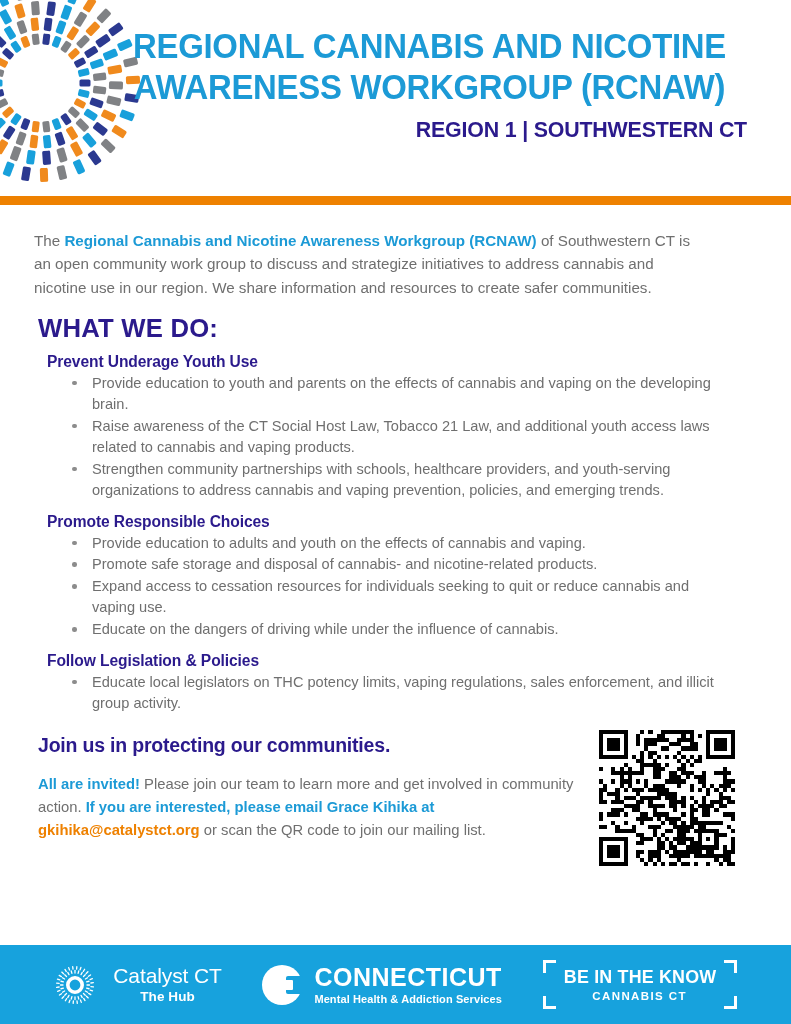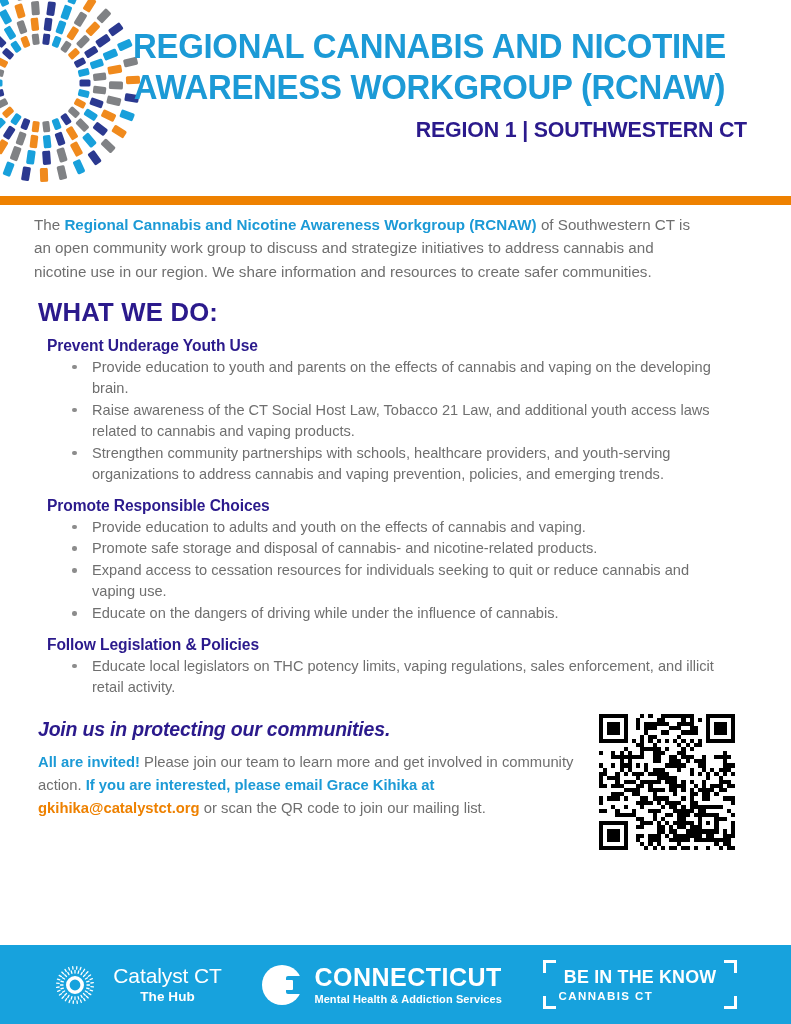--- a/index.html
+++ b/index.html
@@ -60,21 +60,21 @@
   .orange-rule {
     flex: none;
     height: 9px;
     background: #ee8100;
     width: 100%;
   }
 
   
   .content {
     flex: 1 1 auto;
-    padding: 8px 38px 0 34px;
+    padding: 24px 38px 0 34px;
     position: relative;
   }
   .intro {
     font-size: 15.2px;
     line-height: 1.53;
     color: #6f6f6f;
     max-width: 665px;
     margin-bottom: 3px;
   }
   .intro b { color: #1c9ad6; font-weight: bold; }
@@ -124,23 +124,22 @@
   .cta-wrap {
     display: flex;
     align-items: flex-start;
     margin-top: 20px;
   }
   .cta-text { flex: 1 1 auto; padding-left: 4px; max-width: 560px; }
   .cta-head {
     font-size: 19.5px;
     font-weight: bold;
     color: #2b1a8c;
-    margin-bottom: 10px;
+    margin-bottom: 16px;
     letter-spacing: -0.2px;
-    font-style: italic;
   }
   .cta-body {
     font-size: 14.8px;
     line-height: 1.55;
     color: #6f6f6f;
   }
   .cta-body .blue { color: #1c9ad6; font-weight: bold; }
   .cta-body .orange { color: #ee8100; font-weight: bold; }
 
   .qr-box {
@@ -197,21 +196,21 @@
   .conn .c1 {
     font-size: 25px; font-weight: bold; color: #fff;
     letter-spacing: 0.5px;
   }
   .conn .c2 {
     font-size: 11px; font-weight: bold; color: #fff;
     margin-top: 4px; letter-spacing: 0.1px;
   }
 
   .know { position: relative; padding: 7px 16px; }
-  .know .ktext { text-align: left; line-height: 1; }
+  .know .ktext { text-align: center; line-height: 1; }
   .know .c1 {
     font-size: 19px; font-weight: bold; color: #fff;
     letter-spacing: 0.2px;
     transform: scaleX(0.94); transform-origin: center;
   }
   .know .c2 {
     font-size: 11.5px; font-weight: bold; color: #fff;
     margin-top: 5px; letter-spacing: 1.4px;
   }
   .corner {
@@ -379,21 +378,21 @@
           <ul class="bullets">
             <li>Provide education to adults and youth on the effects of cannabis and vaping.</li>
             <li>Promote safe storage and disposal of cannabis- and nicotine-related products.</li>
             <li>Expand access to cessation resources for individuals seeking to quit or reduce cannabis and vaping use.</li>
             <li>Educate on the dangers of driving while under the influence of cannabis.</li>
           </ul>
         </div>
         <div class="section">
           <div class="section-title">Follow Legislation &amp; Policies</div>
           <ul class="bullets">
-            <li>Educate local legislators on THC potency limits, vaping regulations, sales enforcement, and illicit retail activity.</li>
+            <li>Educate local legislators on THC potency limits, vaping regulations, sales enforcement, and illicit group activity.</li>
           </ul>
         </div>
       </div>
 
     <div class="cta-wrap">
       <div class="cta-text">
         <div class="cta-head">Join us in protecting our communities.</div>
         <div class="cta-body">
           <span class="blue">All are invited!</span><span> Please join our team to learn more and get involved in community action. </span><span class="blue">If you are interested, please email Grace Kihika at</span>
           <span class="orange">gkihika@catalystct.org</span><span> or scan the QR code to join our mailing list.</span>

